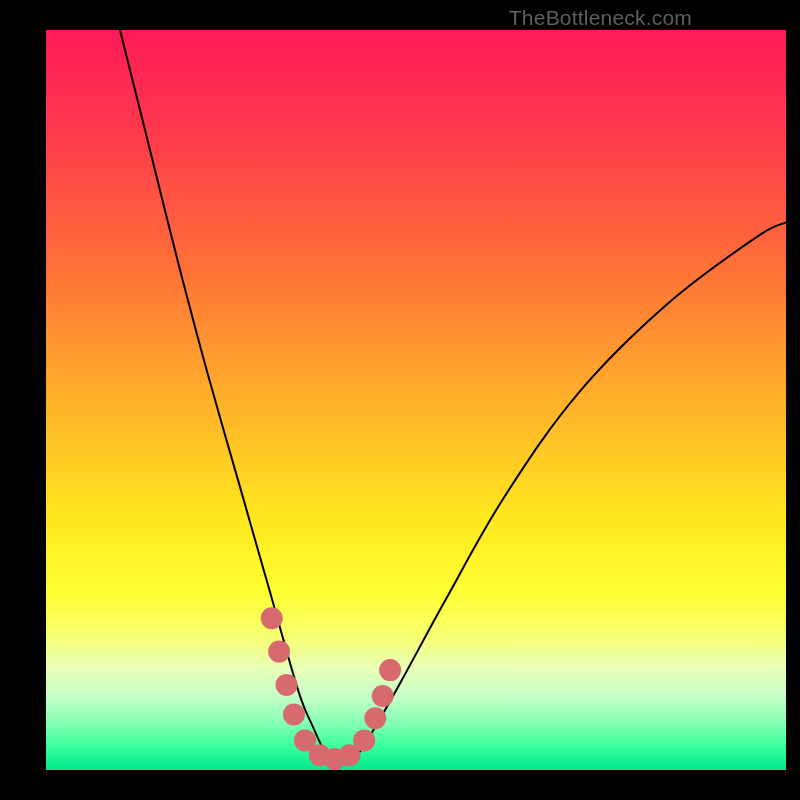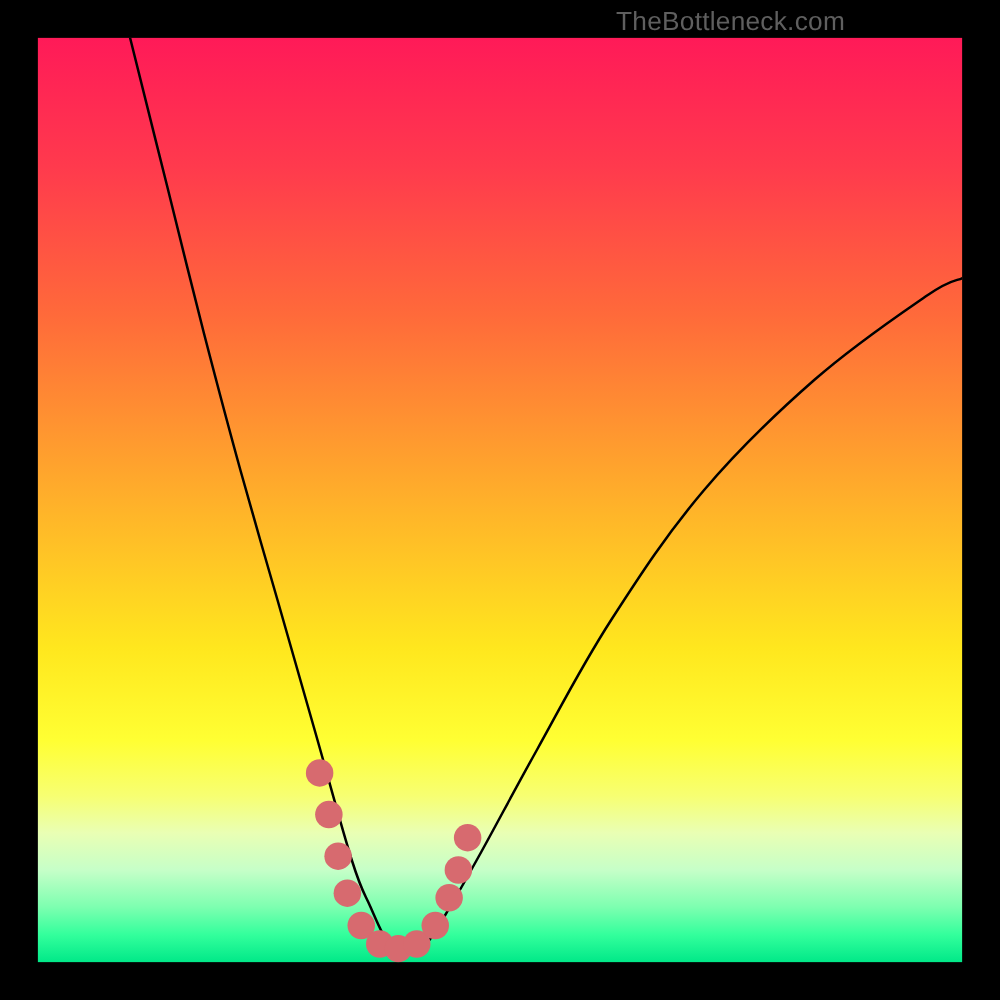--- a/index.html
+++ b/index.html
@@ -6,21 +6,21 @@
     margin: 0;
     padding: 0;
     width: 800px;
     height: 800px;
     background: #000;
     overflow: hidden;
     font-family: Arial, Helvetica, sans-serif;
   }
   .frame {
     position: absolute;
-    left: 0;
+    left: 16px;
     top: 0;
     width: 644px;
     height: 800px;
     background: #000;
     padding-left: 44px;
   }
   .plot {
     position: absolute;
     left: 30px;
     top: 30px;

